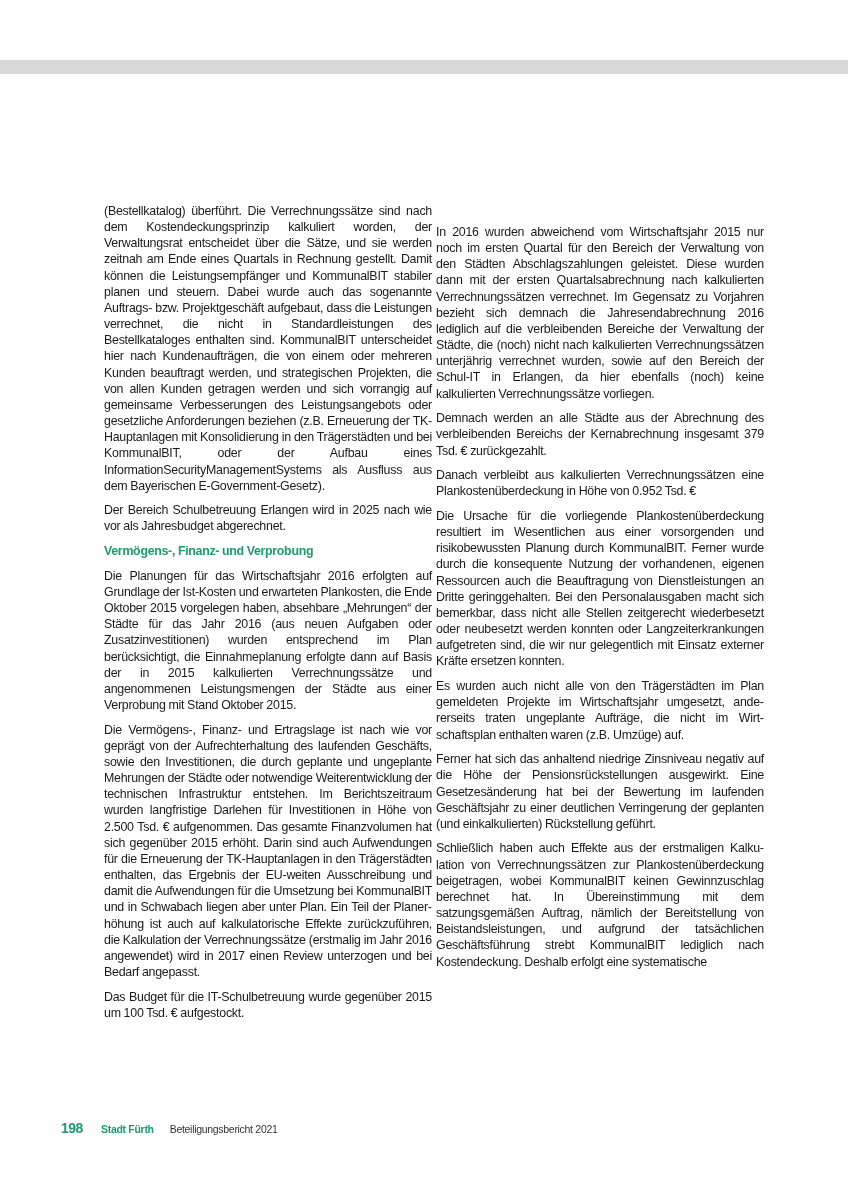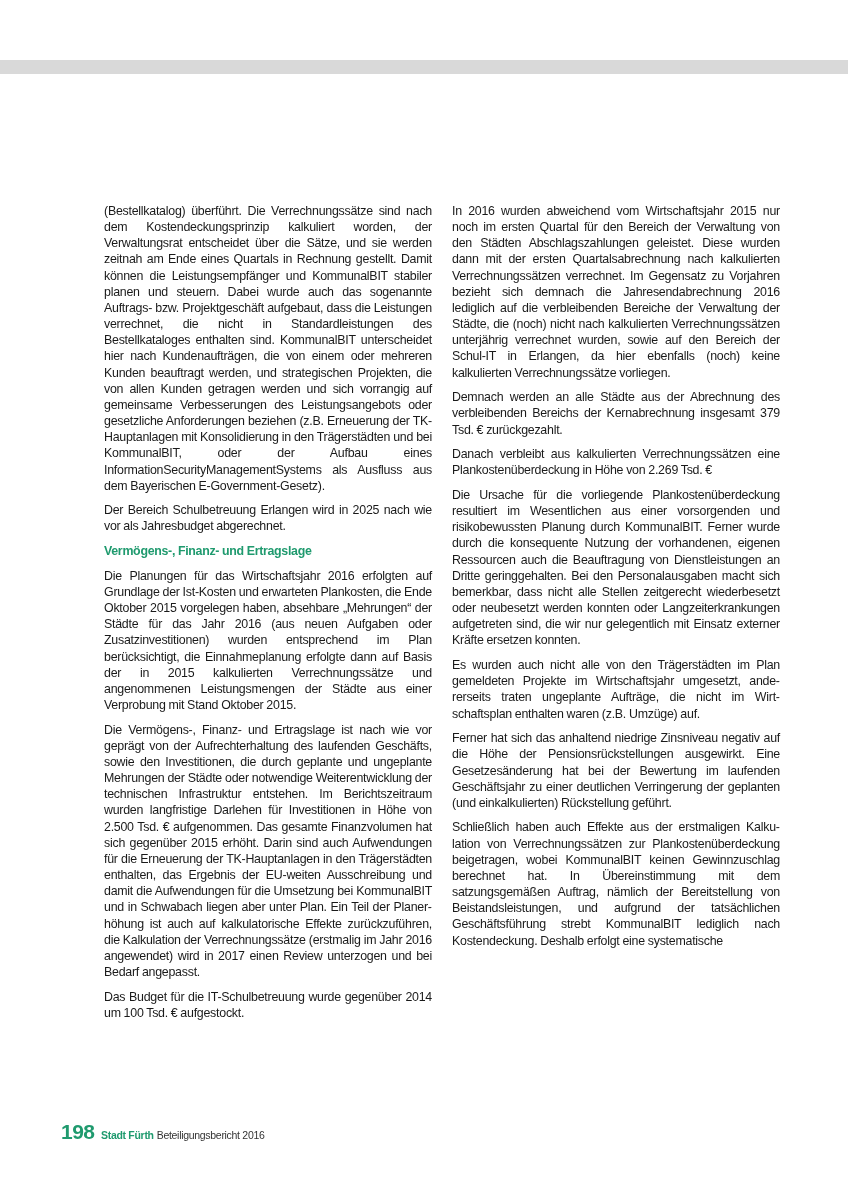--- a/index.html
+++ b/index.html
@@ -28,81 +28,81 @@
     top: 203px;
     width: 328px;
     font-size: 12.4px;
     line-height: 16.15px;
     text-align: justify;
     hyphens: manual;
     letter-spacing: -0.25px;
     word-spacing: -0.3px;
   }
   .col-left { left: 104px; }
-  .col-right { left: 452px; }
+  .col-right { left: 436px; margin-top: 21px; }
   .column p {
     margin: 0 0 8.5px 0;
   }
   .column h2 {
     margin: 0 0 8.5px 0;
     font-size: 12.4px;
     line-height: 16.15px;
     font-weight: bold;
     color: #1f9a6e;
     letter-spacing: -0.3px;
   }
   .footer {
     position: absolute;
     left: 61px;
     top: 1120px;
     display: flex;
     align-items: baseline;
     white-space: nowrap;
   }
   .page-number {
-    font-size: 21px;
+    font-size: 14px;
     font-weight: bold;
     color: #1f9a6e;
     letter-spacing: -0.5px;
     width: 40px;
   }
   .footer-org {
     font-size: 10.5px;
     font-weight: bold;
     color: #1f9a6e;
     letter-spacing: -0.3px;
-    margin-right: 3px;
+    margin-right: 16px;
   }
   .footer-title {
     font-size: 10.5px;
     color: #333333;
     letter-spacing: -0.3px;
   }
 </style>
 </head>
 <body>
 
 <div class="top-bar"></div>
 
 <div class="column col-left">
   <p>(Bestellkatalog) überführt. Die Verrechnungssätze sind nach dem Kostendeckungsprinzip kalkuliert worden, der Verwaltungsrat entscheidet über die Sätze, und sie wer­den zeitnah am Ende eines Quartals in Rechnung gestellt. Damit können die Leistungsempfänger und KommunalBIT stabiler planen und steuern. Dabei wurde auch das soge­nannte Auftrags- bzw. Projektgeschäft aufgebaut, dass die Leistungen verrechnet, die nicht in Standardleistungen des Bestellkataloges enthalten sind. KommunalBIT unter­scheidet hier nach Kundenaufträgen, die von einem oder mehreren Kunden beauftragt werden, und strategischen Projekten, die von allen Kunden getragen werden und sich vorrangig auf gemeinsame Verbesserungen des Leis­tungsangebots oder gesetzliche Anforderungen beziehen (z.B. Erneuerung der TK-Hauptanlagen mit Konsolidierung in den Trägerstädten und bei KommunalBIT, oder der Aufbau eines InformationSecurityManagementSystems als Ausfluss aus dem Bayerischen E-Government-Ge­setz).</p>
   <p>Der Bereich Schulbetreuung Erlangen wird in 2025 nach wie vor als Jahresbudget abgerechnet.</p>
-  <h2>Vermögens-, Finanz- und Ertragslage</h2>
+  <h2>Vermögens-, Finanz- und Verprobung</h2>
   <p>Die Planungen für das Wirtschaftsjahr 2016 erfolgten auf Grundlage der Ist-Kosten und erwarteten Plankosten, die Ende Oktober 2015 vorgelegen haben, absehbare „Meh­rungen“ der Städte für das Jahr 2016 (aus neuen Aufga­ben oder Zusatzinvestitionen) wurden entsprechend im Plan berücksichtigt, die Einnahmeplanung erfolgte dann auf Basis der in 2015 kalkulierten Verrechnungssätze und angenommenen Leistungsmengen der Städte aus einer Verprobung mit Stand Oktober 2015.</p>
   <p>Die Vermögens-, Finanz- und Ertragslage ist nach wie vor geprägt von der Aufrechterhaltung des laufenden Ge­schäfts, sowie den Investitionen, die durch geplante und ungeplante Mehrungen der Städte oder notwendige Wei­terentwicklung der technischen Infrastruktur entstehen. Im Berichtszeitraum wurden langfristige Darlehen für Investi­tionen in Höhe von 2.500 Tsd. € aufgenommen. Das gesamte Finanzvolumen hat sich gegenüber 2015 erhöht. Darin sind auch Aufwendungen für die Erneuerung der TK-Hauptanlagen in den Trägerstädten enthalten, das Ergebnis der EU-weiten Ausschreibung und damit die Aufwendungen für die Umsetzung bei KommunalBIT und in Schwabach liegen aber unter Plan. Ein Teil der Planer­höhung ist auch auf kalkulatorische Effekte zurückzufüh­ren, die Kalkulation der Verrechnungssätze (erstmalig im Jahr 2016 angewendet) wird in 2017 einen Review unter­zogen und bei Bedarf angepasst.</p>
-  <p>Das Budget für die IT-Schulbetreuung wurde gegenüber 2014 um 100 Tsd. € aufgestockt.</p>
+  <p>Das Budget für die IT-Schulbetreuung wurde gegenüber 2015 um 100 Tsd. € aufgestockt.</p>
 </div>
 
 <div class="column col-right">
   <p>In 2016 wurden abweichend vom Wirtschaftsjahr 2015 nur noch im ersten Quartal für den Bereich der Verwaltung von den Städten Abschlagszahlungen geleistet. Diese wurden dann mit der ersten Quartalsabrechnung nach kalkulierten Verrechnungssätzen verrechnet. Im Gegen­satz zu Vorjahren bezieht sich demnach die Jahresendab­rechnung 2016 lediglich auf die verbleibenden Bereiche der Verwaltung der Städte, die (noch) nicht nach kalkulier­ten Verrechnungssätzen unterjährig verrechnet wurden, sowie auf den Bereich der Schul-IT in Erlangen, da hier ebenfalls (noch) keine kalkulierten Verrechnungssätze vorliegen.</p>
   <p>Demnach werden an alle Städte aus der Abrechnung des verbleibenden Bereichs der Kernabrechnung insgesamt 379 Tsd. € zurückgezahlt.</p>
-  <p>Danach verbleibt aus kalkulierten Verrechnungssätzen eine Plankostenüberdeckung in Höhe von 2.269 Tsd. €</p>
+  <p>Danach verbleibt aus kalkulierten Verrechnungssätzen eine Plankostenüberdeckung in Höhe von 0.952 Tsd. €</p>
   <p>Die Ursache für die vorliegende Plankostenüberdeckung resultiert im Wesentlichen aus einer vorsorgenden und risikobewussten Planung durch KommunalBIT. Ferner wurde durch die konsequente Nutzung der vorhandenen, eigenen Ressourcen auch die Beauftragung von Dienst­leistungen an Dritte geringgehalten. Bei den Personalaus­gaben macht sich bemerkbar, dass nicht alle Stellen zeitgerecht wiederbesetzt oder neubesetzt werden konn­ten oder Langzeiterkrankungen aufgetreten sind, die wir nur gelegentlich mit Einsatz externer Kräfte ersetzen konnten.</p>
   <p>Es wurden auch nicht alle von den Trägerstädten im Plan gemeldeten Projekte im Wirtschaftsjahr umgesetzt, ande­rerseits traten ungeplante Aufträge, die nicht im Wirt­schaftsplan enthalten waren (z.B. Umzüge) auf.</p>
   <p>Ferner hat sich das anhaltend niedrige Zinsniveau negativ auf die Höhe der Pensionsrückstellungen ausgewirkt. Eine Gesetzesänderung hat bei der Bewertung im laufenden Geschäftsjahr zu einer deutlichen Verringerung der ge­planten (und einkalkulierten) Rückstellung geführt.</p>
   <p>Schließlich haben auch Effekte aus der erstmaligen Kalku­lation von Verrechnungssätzen zur Plankostenüberde­ckung beigetragen, wobei KommunalBIT keinen Gewinn­zuschlag berechnet hat. In Übereinstimmung mit dem satzungsgemäßen Auftrag, nämlich der Bereitstellung von Beistandsleistungen, und aufgrund der tatsächlichen Geschäftsführung strebt KommunalBIT lediglich nach Kostendeckung. Deshalb erfolgt eine systematische</p>
 </div>
 
 <div class="footer">
   <span class="page-number">198</span>
   <span class="footer-org">Stadt Fürth</span>
-  <span class="footer-title">Beteiligungsbericht 2016</span>
+  <span class="footer-title">Beteiligungsbericht 2021</span>
 </div>
 
 </body></html>

